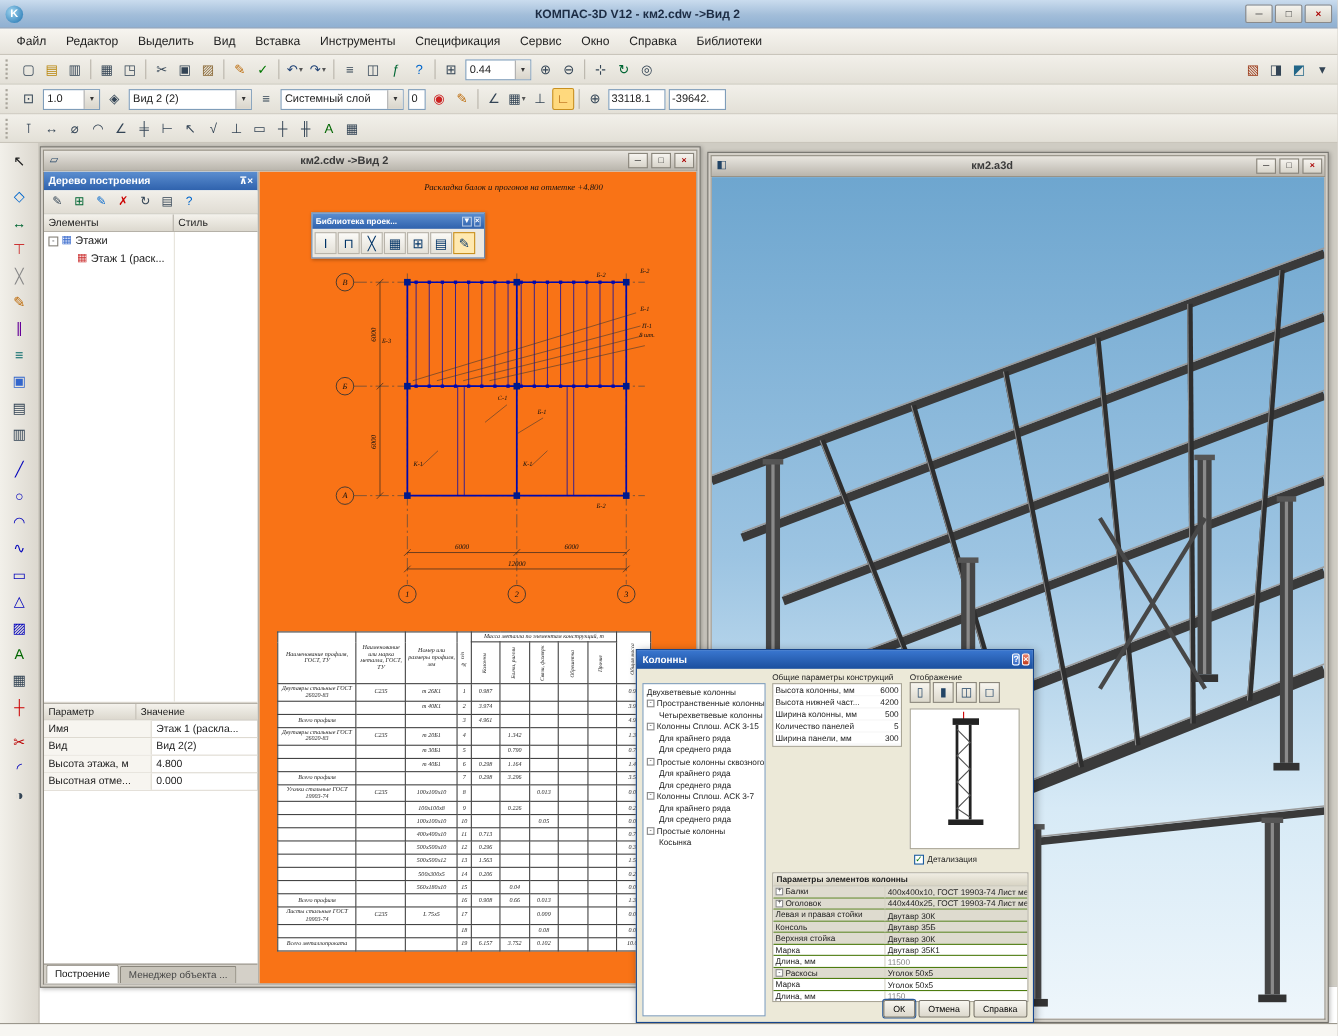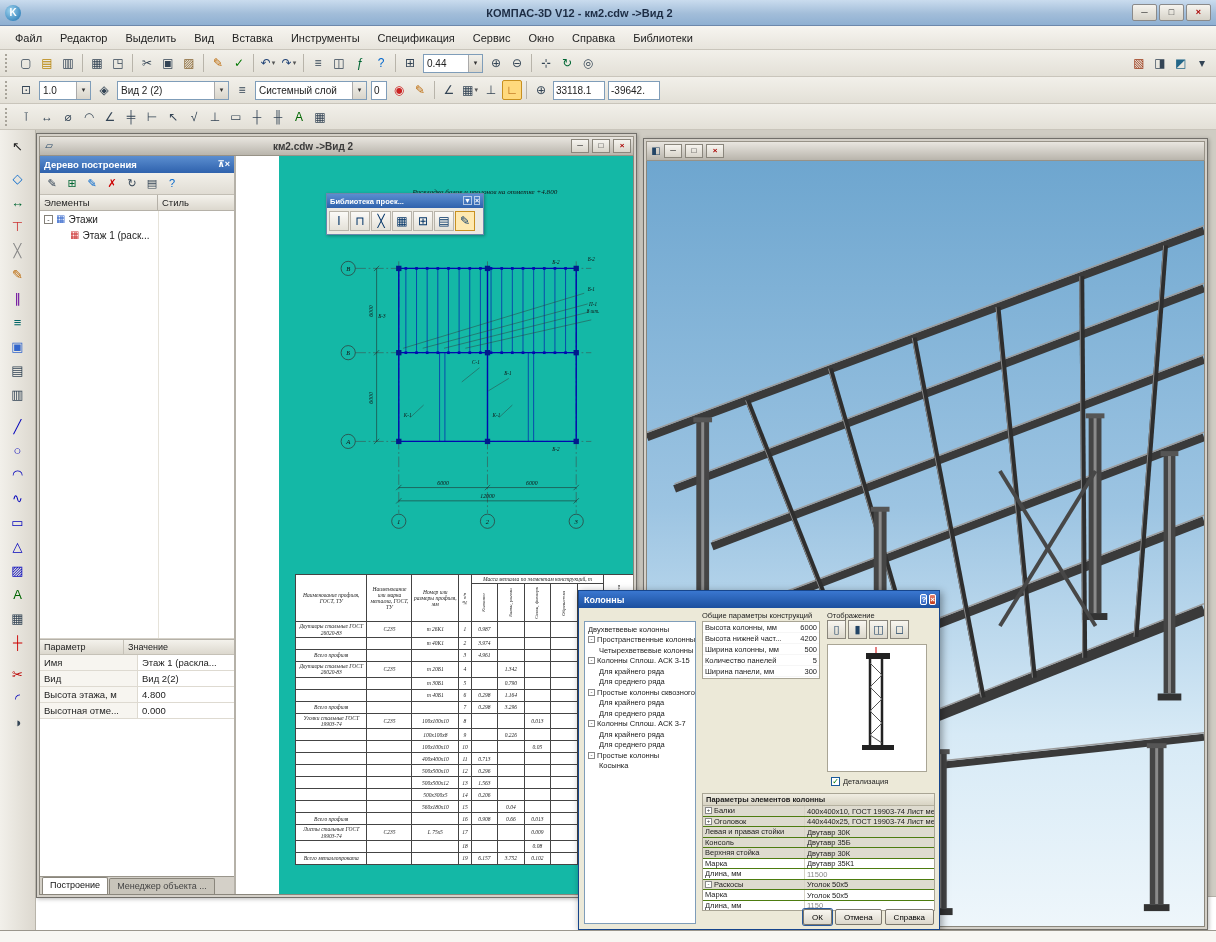--- a/index.html
+++ b/index.html
@@ -80,21 +80,21 @@
 .p-header .c1{width:84px;border-right:1px solid #c5c1b7;padding:2px 4px;}
 .p-header .c2{flex:1;padding:2px 4px;}
 .p-row{height:16px;display:flex;border-bottom:1px solid #dedad1;font-size:9.5px;}
 .p-name{width:98px;padding:2px 4px;border-right:1px solid #dedad1;background:#f7f5f0;white-space:nowrap;overflow:hidden;}
 .p-value{flex:1;padding:2px 4px;white-space:nowrap;overflow:hidden;}
 .tp-filler{flex:1;background:#fff;}
 .tp-tabs{height:18px;background:#d4d0c8;display:flex;align-items:flex-end;padding-left:2px;gap:1px;border-top:1px solid #9a968c;flex:none;}
 .tab{height:16px;padding:2px 7px;font-size:9px;background:#c8c4ba;border:1px solid #8a867c;border-bottom:none;border-radius:2px 2px 0 0;color:#444;white-space:nowrap;}
 .tab.active{background:#fff;height:17px;color:#111;}
 
-.draw-area{flex:1;position:relative;background:#14b8a6;overflow:hidden;font-family:"Liberation Serif","DejaVu Serif",serif;font-style:italic;margin-left:43px;}
+.draw-area{flex:1;position:relative;background:#f97316;overflow:hidden;font-family:"Liberation Serif","DejaVu Serif",serif;font-style:italic;}
 #plan-svg{position:absolute;left:0;top:0;width:100%;height:420px;}
 #plan-svg text{font-family:"Liberation Serif","DejaVu Serif",serif;font-style:italic;}
 .lib-float{position:absolute;left:47px;top:37px;width:158px;border:1px solid #6a87ad;background:#ece9e2;box-shadow:1px 1px 3px rgba(0,0,0,.3);font-family:"Liberation Sans",sans-serif;font-style:normal;}
 .lf-title{height:14px;background:linear-gradient(#5b8ed0,#2f62ad);color:#fff;display:flex;align-items:center;font-size:7.5px;font-weight:bold;padding:0 3px;}
 .lf-title-text{flex:1;white-space:nowrap;overflow:hidden;}
 .lf-btn{width:11px;height:11px;font-size:7px;text-align:center;line-height:10px;color:#fff;border:1px solid rgba(255,255,255,.6);margin-left:2px;}
 .lf-body{height:26px;display:flex;align-items:center;gap:1px;padding:0 2px;}
 .lf-icon{width:20px;height:20px;display:flex;align-items:center;justify-content:center;border:1px solid #b8b4aa;background:linear-gradient(#fbfaf7,#e4e1d8);font-size:11px;}
 .lf-icon.active{background:#ffe9b0;border-color:#c89020;}
 #spec-wrap{position:absolute;left:16px;top:418px;}
@@ -953,20 +953,21 @@
                 </div>
             </div>
           </div>
         </div>
       </div>
     </div>
 
     <div class="childwin" id="win3d">
       <div class="cw-title">
         <span class="cw-icon">◧</span>
+        <span class="cw-text">км2.a3d</span>
         <span class="win-btns" id="w3d-btns">
             <span class="cw-btn">─</span>
             <span class="cw-btn">□</span>
             <span class="cw-btn close">×</span>
           </span>
       </div>
       <div class="cw-body">
         <svg id="svg3d" viewBox="0 0 565 770" preserveAspectRatio="none">
           <defs>
             <linearGradient id="sky" x1="0" y1="0" x2="0" y2="1">

